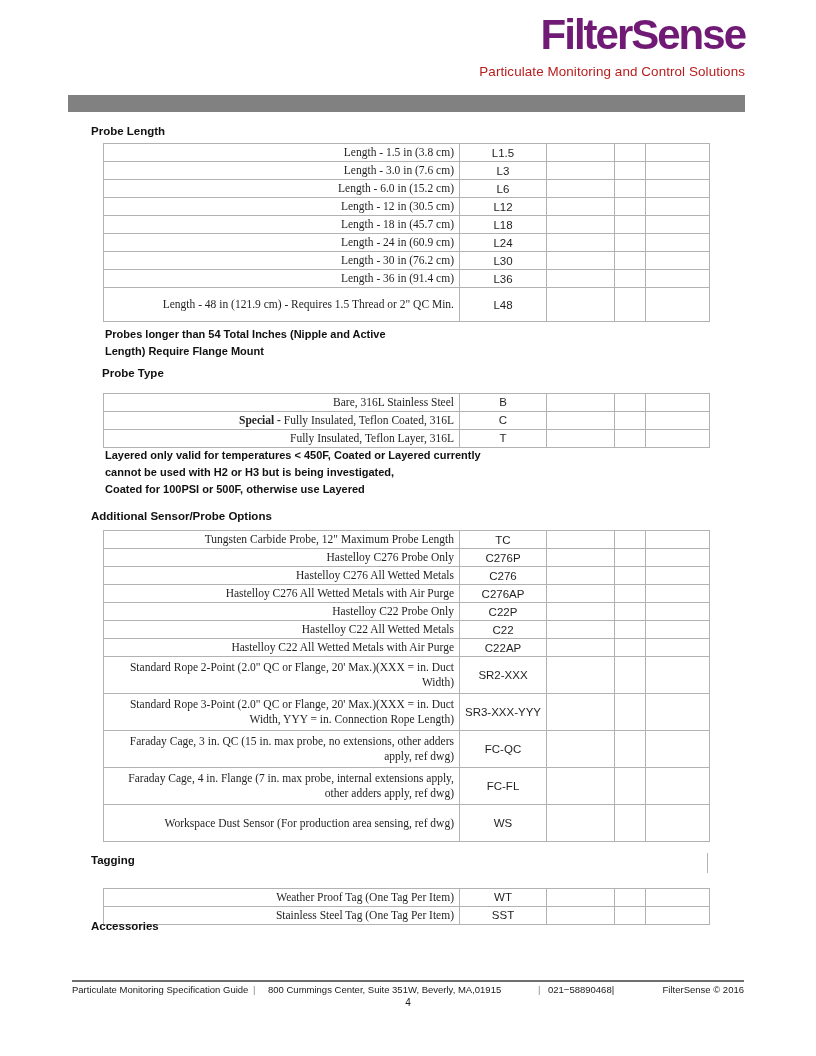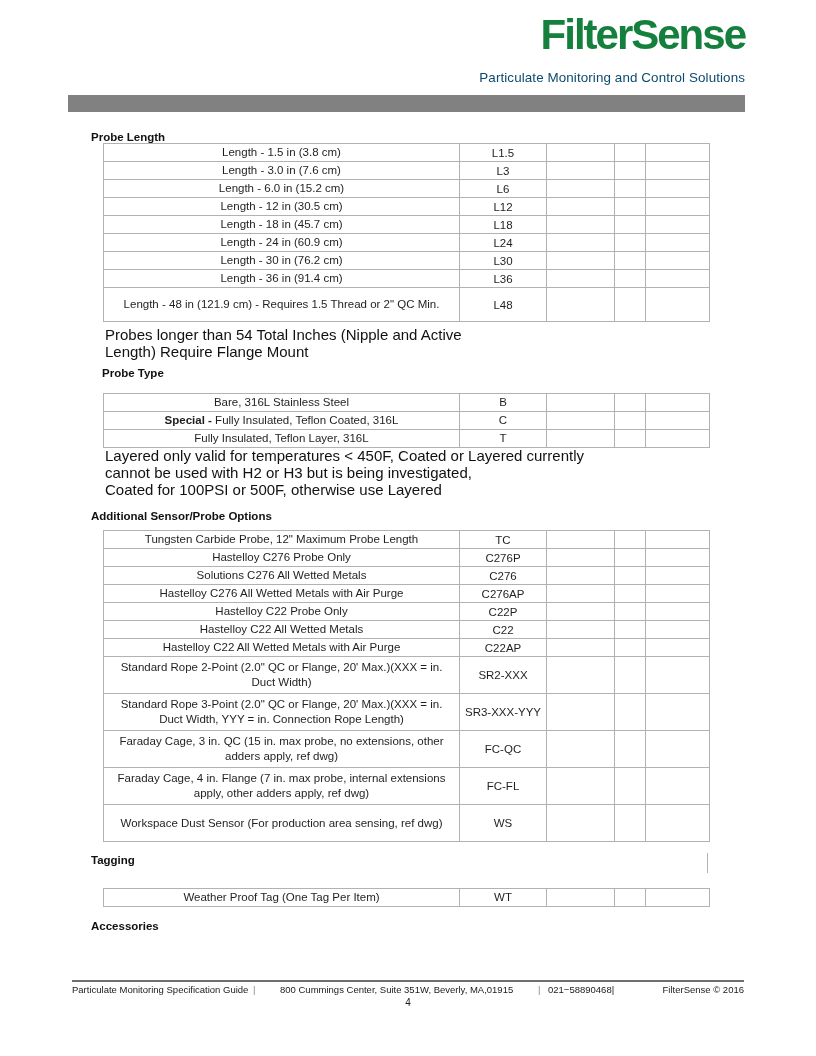--- a/index.html
+++ b/index.html
@@ -21,28 +21,28 @@
   .logo-block {
     position: absolute;
     top: 12px;
     right: 71px;
     text-align: right;
   }
   .brand {
     font-size: 42px;
     font-weight: bold;
     letter-spacing: -2px;
-    color: #15803d;
+    color: #701a75;
     line-height: 46px;
   }
   .tagline {
     font-size: 13.4px;
-    color: #0c4a6e;
+    color: #b91c1c;
     letter-spacing: 0.1px;
-    margin-top: 12px;
+    margin-top: 6px;
     line-height: 15px;
   }
   .graybar {
     position: absolute;
     left: 68px;
     top: 95px;
     width: 677px;
     height: 17px;
     background: #818181;
   }
@@ -65,33 +65,33 @@
     border-collapse: collapse;
     table-layout: fixed;
     font-size: 11.5px;
     color: #1f1f1f;
   }
   table.opt-table td {
     border: 1px solid #b2b2b2;
     vertical-align: middle;
     overflow: hidden;
   }
-  table.opt-table td.desc { text-align: center; padding: 1px 5px; line-height: 1.3; }
+  table.opt-table td.desc { text-align: right; padding: 1px 5px; line-height: 1.3; font-family: Liberation Serif, serif; }
   table.opt-table td.code { text-align: center; padding: 0 1px; }
   table.opt-table tr { height: 18px; }
   table.opt-table tr.tall { height: 37px; margin-left: 16px; }
   #tbl-probe-length tr.tall { height: 34px; }
   #tbl-probe-type tr, #tbl-tagging tr { height: 17px; }
 
   
   .note {
     position: absolute;
     left: 105px;
-    font-size: 15px;
-    font-weight: normal;
+    font-size: 11px;
+    font-weight: bold;
     color: #111111;
     line-height: 17px;
     white-space: nowrap;
   }
 
   .tagging-right-line {
     position: absolute;
     left: 707px;
     top: 853px;
     width: 1px;
@@ -131,21 +131,21 @@
 
 <div class="page">
 
   <div class="logo-block">
     <div class="brand">FilterSense</div>
     <div class="tagline">Particulate Monitoring and Control Solutions</div>
   </div>
 
   <div class="graybar"></div>
 
-  <div class="sec-heading" style="top:125px;margin-top:6px;">Probe Length</div>
+  <div class="sec-heading" style="top:125px;">Probe Length</div>
   <table class="opt-table" id="tbl-probe-length" style="top:143px;">
     <colgroup>
         <col style="width:356px">
         <col style="width:87px">
         <col style="width:68px">
         <col style="width:31px">
         <col style="width:64px">
       </colgroup>
     <tbody>
         <tr>
@@ -275,21 +275,21 @@
           <td></td>
         </tr>
         <tr>
           <td class="desc">Hastelloy C276 Probe Only</td>
           <td class="code">C276P</td>
           <td></td>
           <td></td>
           <td></td>
         </tr>
         <tr>
-          <td class="desc">Solutions C276 All Wetted Metals</td>
+          <td class="desc">Hastelloy C276 All Wetted Metals</td>
           <td class="code">C276</td>
           <td></td>
           <td></td>
           <td></td>
         </tr>
         <tr>
           <td class="desc">Hastelloy C276 All Wetted Metals with Air Purge</td>
           <td class="code">C276AP</td>
           <td></td>
           <td></td>
@@ -365,27 +365,34 @@
         <col style="width:64px">
       </colgroup>
     <tbody>
         <tr>
           <td class="desc">Weather Proof Tag (One Tag Per Item)</td>
           <td class="code">WT</td>
           <td></td>
           <td></td>
           <td></td>
         </tr>
+        <tr>
+          <td class="desc">Stainless Steel Tag (One Tag Per Item)</td>
+          <td class="code">SST</td>
+          <td></td>
+          <td></td>
+          <td></td>
+        </tr>
       </tbody>
   </table>
 
   <div class="sec-heading" style="top:920px;">Accessories</div>
 
   <div class="footer-rule"></div>
   <span class="footer-text" style="left:72px;">Particulate Monitoring Specification Guide</span>
   <span class="footer-text footer-sep" style="left:253px;">|</span>
-  <span class="footer-text" style="left:280px;">800 Cummings Center, Suite 351W, Beverly, MA,01915</span>
+  <span class="footer-text" style="left:268px;">800 Cummings Center, Suite 351W, Beverly, MA,01915</span>
   <span class="footer-text footer-sep" style="left:538px;">|</span>
   <span class="footer-text" style="left:548px;">021−58890468|</span>
   <span class="footer-text" style="right:72px;">FilterSense © 2016</span>
   <div class="page-number">4</div>
 
 </div>
 
 </body></html>

